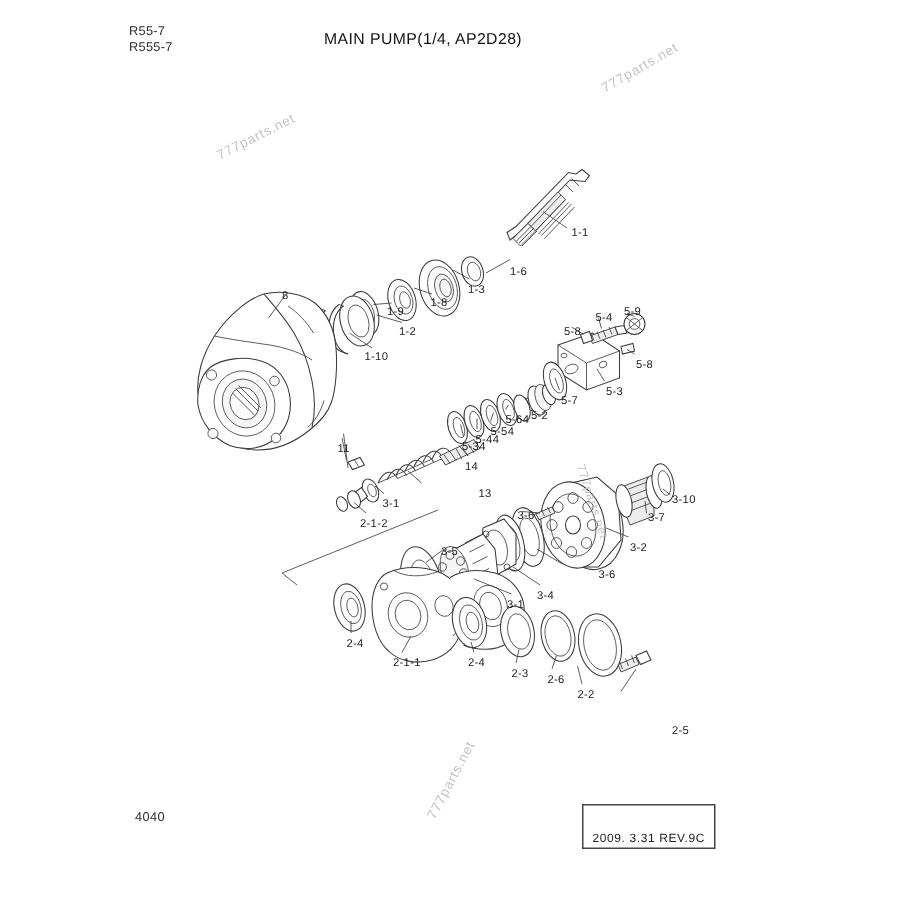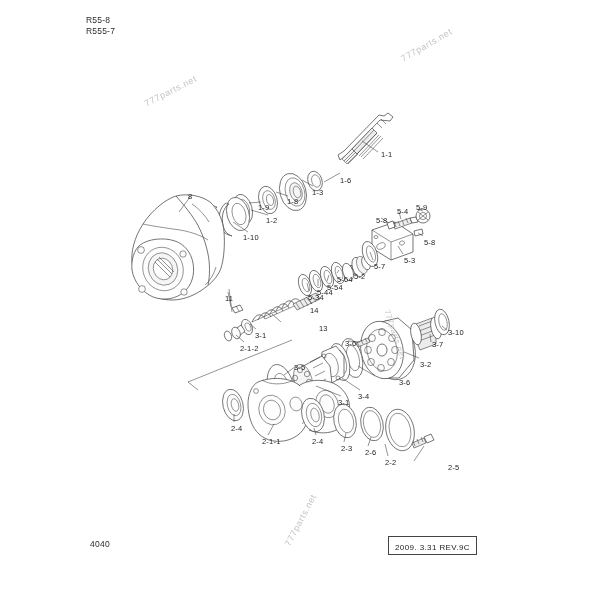--- a/index.html
+++ b/index.html
@@ -11,21 +11,21 @@
   }
   #sheet{position:absolute;inset:0;width:600px;height:600px;background:#fff;}
 
   
   .model-block{position:absolute;left:86px;top:15px;font-size:8.5px;line-height:11px;color:#2b2b2b;letter-spacing:.2px;}
   .title{position:absolute;left:0;top:20px;width:600px;text-align:center;font-size:10.5px;letter-spacing:.3px;color:#111;}
   .title span{display:inline-block;transform:translateX(-18px);}
 
   
   .page-no{position:absolute;left:90px;top:539px;font-size:8.5px;color:#2b2b2b;letter-spacing:.3px;}
-  .rev-box{position:absolute;left:388px;top:536px;border:1px solid #444;padding:6px 6px 2px 6px;font-size:8px;color:#222;letter-spacing:.4px;white-space:nowrap;}
+  .rev-box{position:absolute;left:388px;top:536px;border:1px solid #444;padding:17px 6px 2px 6px;font-size:8px;color:#222;letter-spacing:.4px;white-space:nowrap;}
 
   
   .wm{position:absolute;color:#b8b8b8;font-size:9px;letter-spacing:.6px;white-space:nowrap;opacity:.85;}
   .wm.w1{left:142px;top:86px;transform:rotate(-27deg);}
   .wm.w2{left:398px;top:40px;transform:rotate(-30deg);}
   .wm.w3{left:369px;top:330px;transform:rotate(72deg);font-size:8px;}
   .wm.w4{left:272px;top:515px;transform:rotate(-62deg);}
 
   
   svg#dwg{position:absolute;left:0;top:0;width:600px;height:600px;}
@@ -40,24 +40,27 @@
 
   
   .cal{position:absolute;font-size:7.5px;color:#1d1d1d;letter-spacing:.2px;white-space:nowrap;}
 </style>
 </head>
 <body>
 
 <div id="sheet">
 
   <div class="model-block">
-    <div>R55-8</div>
+    <div>R55-7</div>
     <div>R555-7</div>
   </div>
 
+  <div class="title">
+    <span>MAIN PUMP(1/4, AP2D28)</span>
+  </div>
 
   <svg id="dwg" viewBox="0 0 600 600">
 
     <g>
       <path class="fillw" d="M340 160 L345 156 L380 120 L390 121 L393 117 L388 113 L384 116 L379 115 L344 151 L338 155 Z"></path>
       <path class="shade" d="M352 149 L372 128 L377 133 L357 154 Z"></path>
       <g class="ln2">
         <path d="M354 151 L374 130"></path>
           <path d="M357 154 L377 133"></path>
         <path d="M359 156 L379 135"></path>
@@ -450,21 +453,21 @@
     <div class="cal" style="left:379px;top:378px;padding-left:20px;">3-6</div>
     <div class="cal" style="left:358px;top:392px;">3-4</div>
     <div class="cal" style="left:338px;top:398px;">3-1</div>
     <div class="cal" style="left:294px;top:363px;">3-5</div>
     <div class="cal" style="left:231px;top:424px;">2-4</div>
     <div class="cal" style="left:262px;top:437px;">2-1-1</div>
     <div class="cal" style="left:312px;top:437px;">2-4</div>
     <div class="cal" style="left:341px;top:444px;">2-3</div>
     <div class="cal" style="left:365px;top:448px;">2-6</div>
     <div class="cal" style="left:385px;top:458px;text-align:center;">2-2</div>
-    <div class="cal" style="left:412px;top:463px;padding-left:36px;">2-5</div>
+    <div class="cal" style="left:412px;top:482px;padding-left:36px;">2-5</div>
   </div>
 
   <div class="wm w1">777parts.net</div>
   <div class="wm w2">777parts.net</div>
   <div class="wm w3">777parts.net</div>
   <div class="wm w4">777parts.net</div>
 
   <div class="page-no">4040</div>
   <div class="rev-box">2009. 3.31  REV.9C</div>
 

